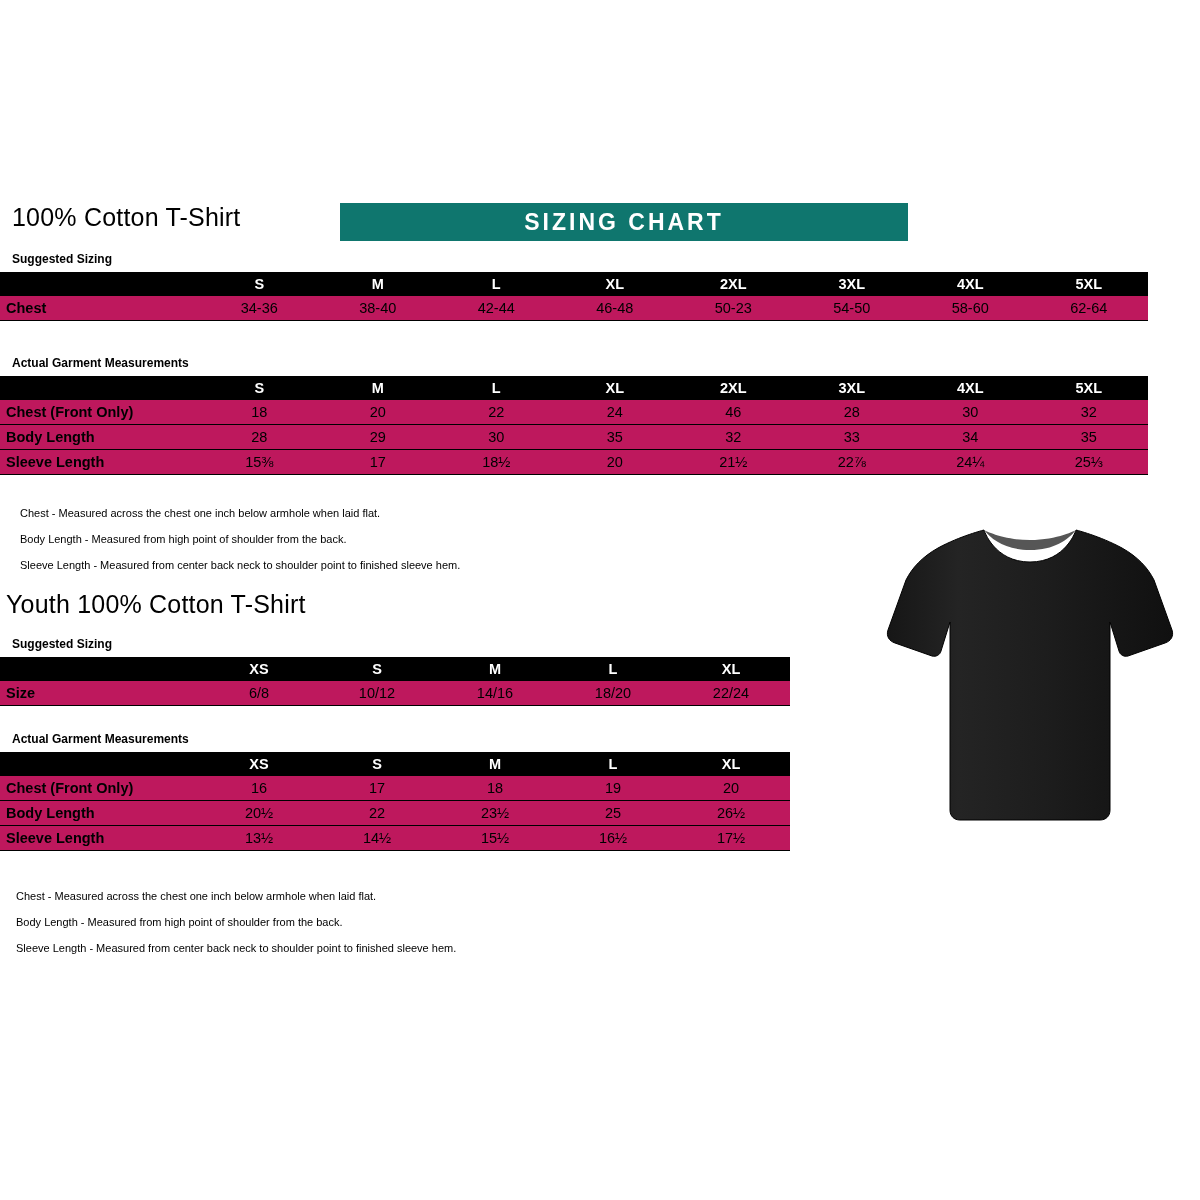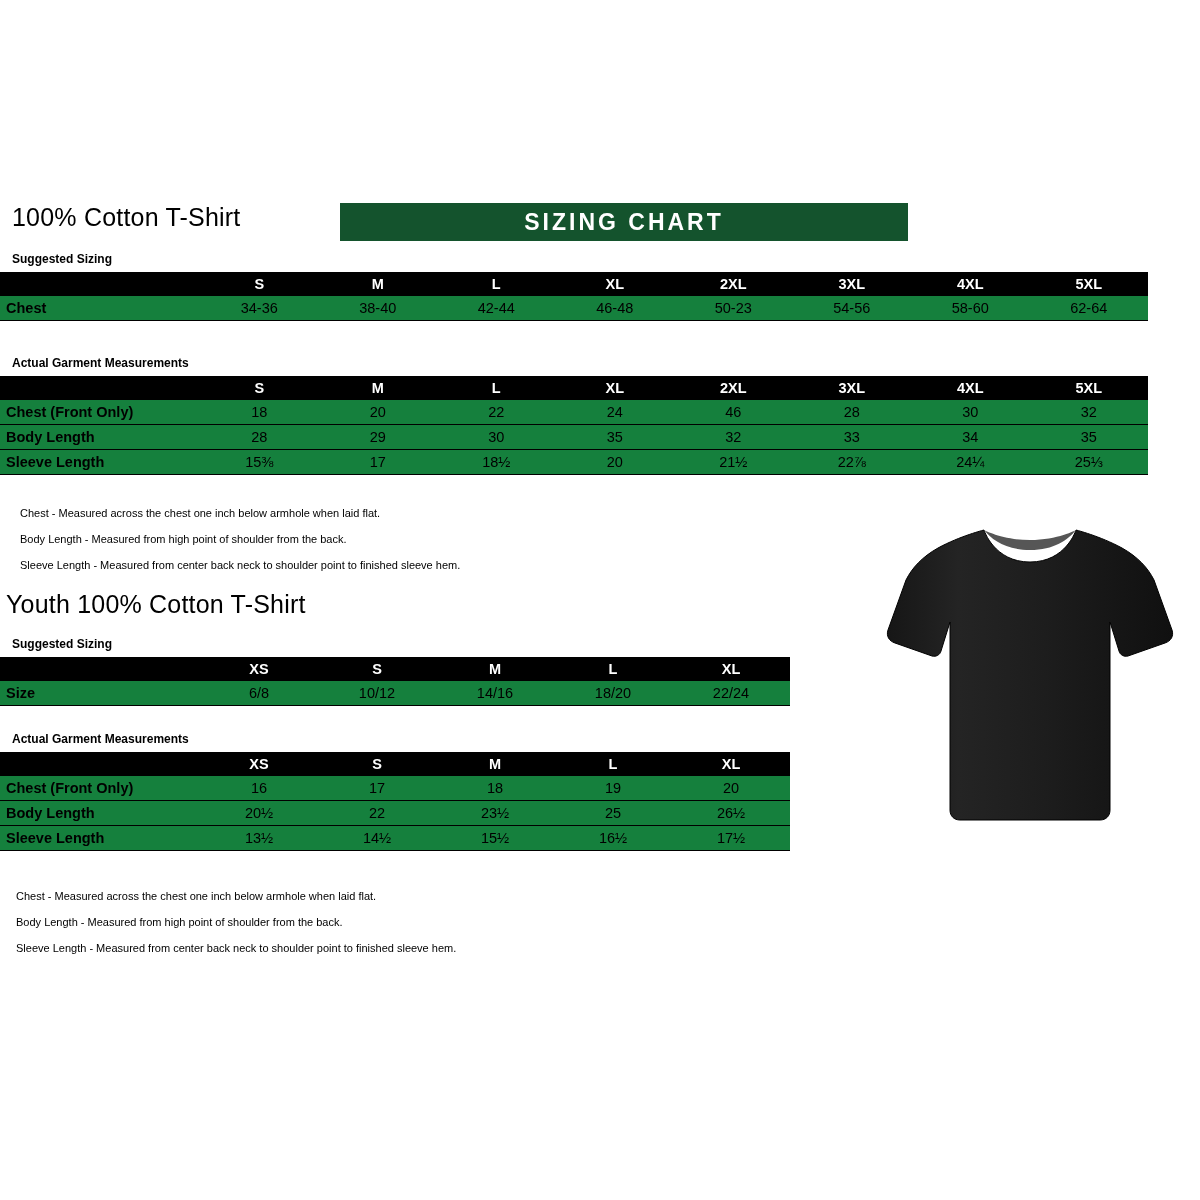--- a/index.html
+++ b/index.html
@@ -32,21 +32,21 @@
     font-weight: 400;
     letter-spacing: 0.2px;
     white-space: nowrap;
   }
   .sizing-chart-banner {
     position: absolute;
     left: 340px;
     top: 163px;
     width: 568px;
     height: 38px;
-    background: #14532d;
+    background: #0f766e;
   }
   .sizing-chart-banner span {
     display: block;
     color: #ffffff;
     font-size: 23px;
     font-weight: bold;
     letter-spacing: 3px;
     text-align: center;
     line-height: 38px;
   }
@@ -86,21 +86,21 @@
     font-size: 14.5px;
   }
   table.size-table thead th {
     background: #000000;
     color: #ffffff;
   }
   table.size-table thead th.corner {
     background: #000000;
   }
   table.size-table tbody td {
-    background: #15803d;
+    background: #be185d;
     color: #000000;
     font-weight: normal;
     border-bottom: 1px solid #000000;
   }
   table.size-table tbody td.rowlabel {
     text-align: left;
     padding-left: 6px;
     font-weight: bold;
   }
   table.size-table tbody tr:last-child td {
@@ -174,21 +174,21 @@
       </tr>
     </thead>
     <tbody>
       <tr>
         <td class="rowlabel">Chest</td>
         <td>34-36</td>
         <td>38-40</td>
         <td>42-44</td>
         <td>46-48</td>
         <td>50-23</td>
-        <td>54-56</td>
+        <td>54-50</td>
         <td>58-60</td>
         <td>62-64</td>
       </tr>
     </tbody>
   </table>
 
   <div class="section-label" style="left:12px; top:316px;">Actual Garment Measurements</div>
 
   <table class="size-table" id="adult-actual">
     <thead>

